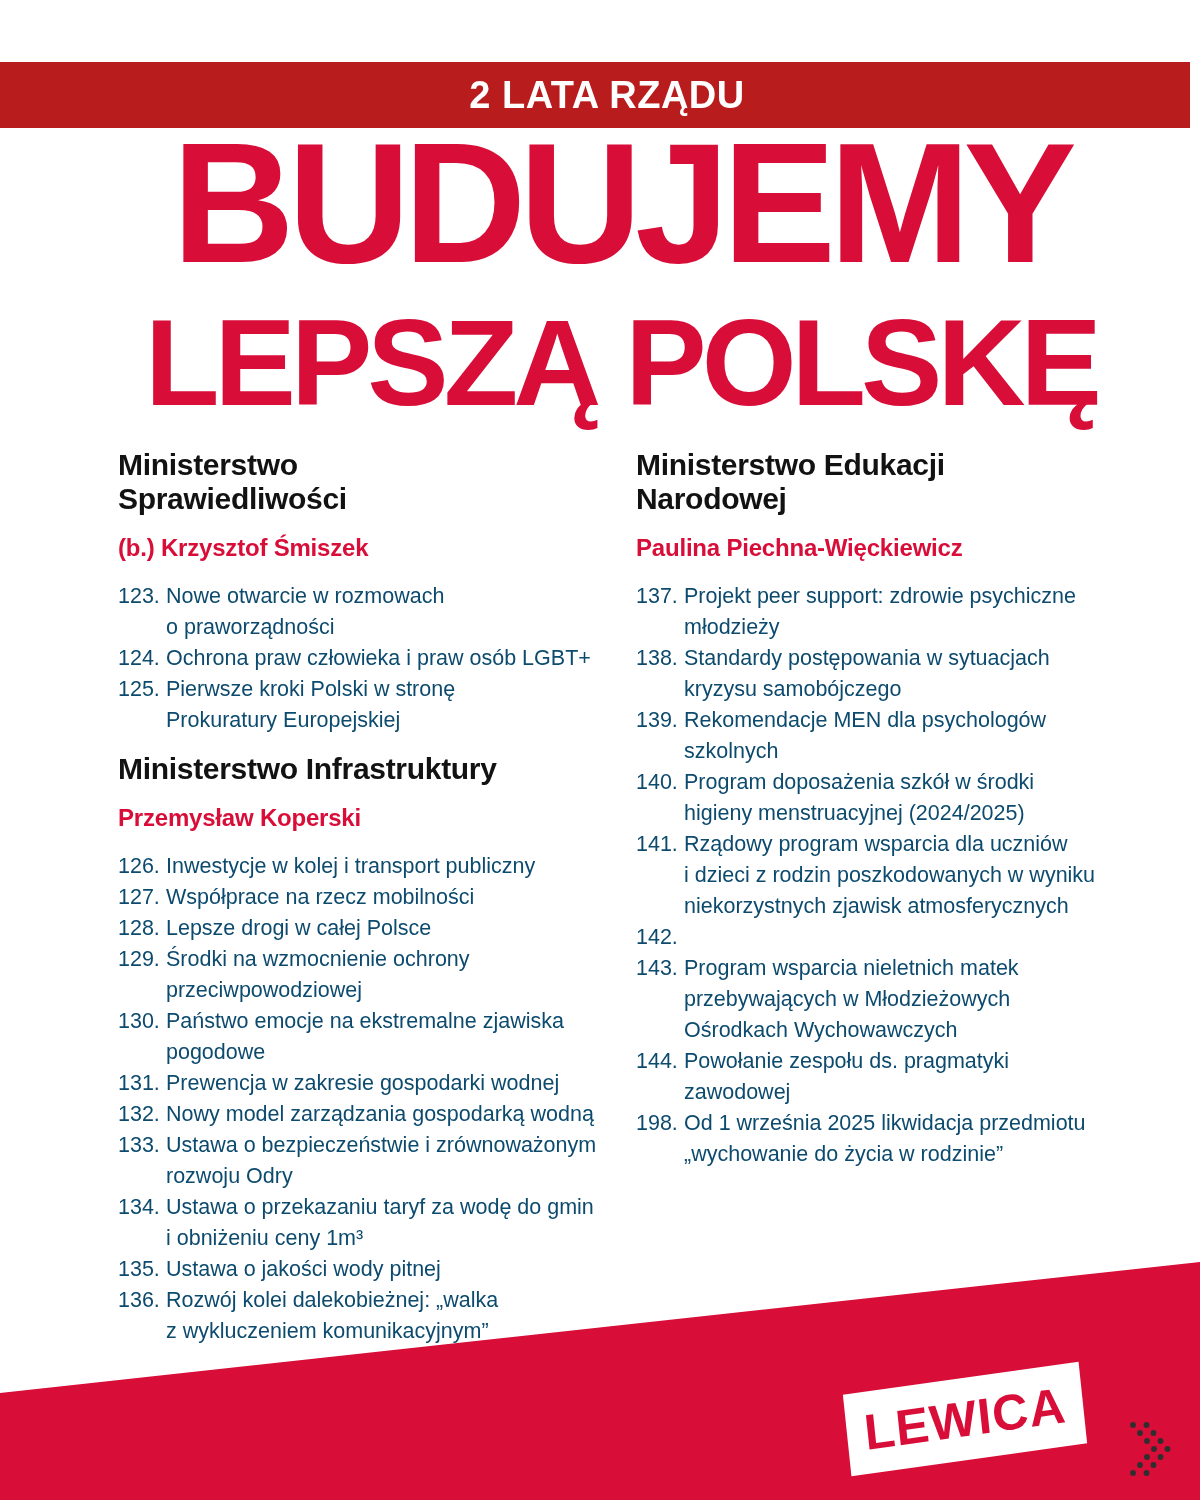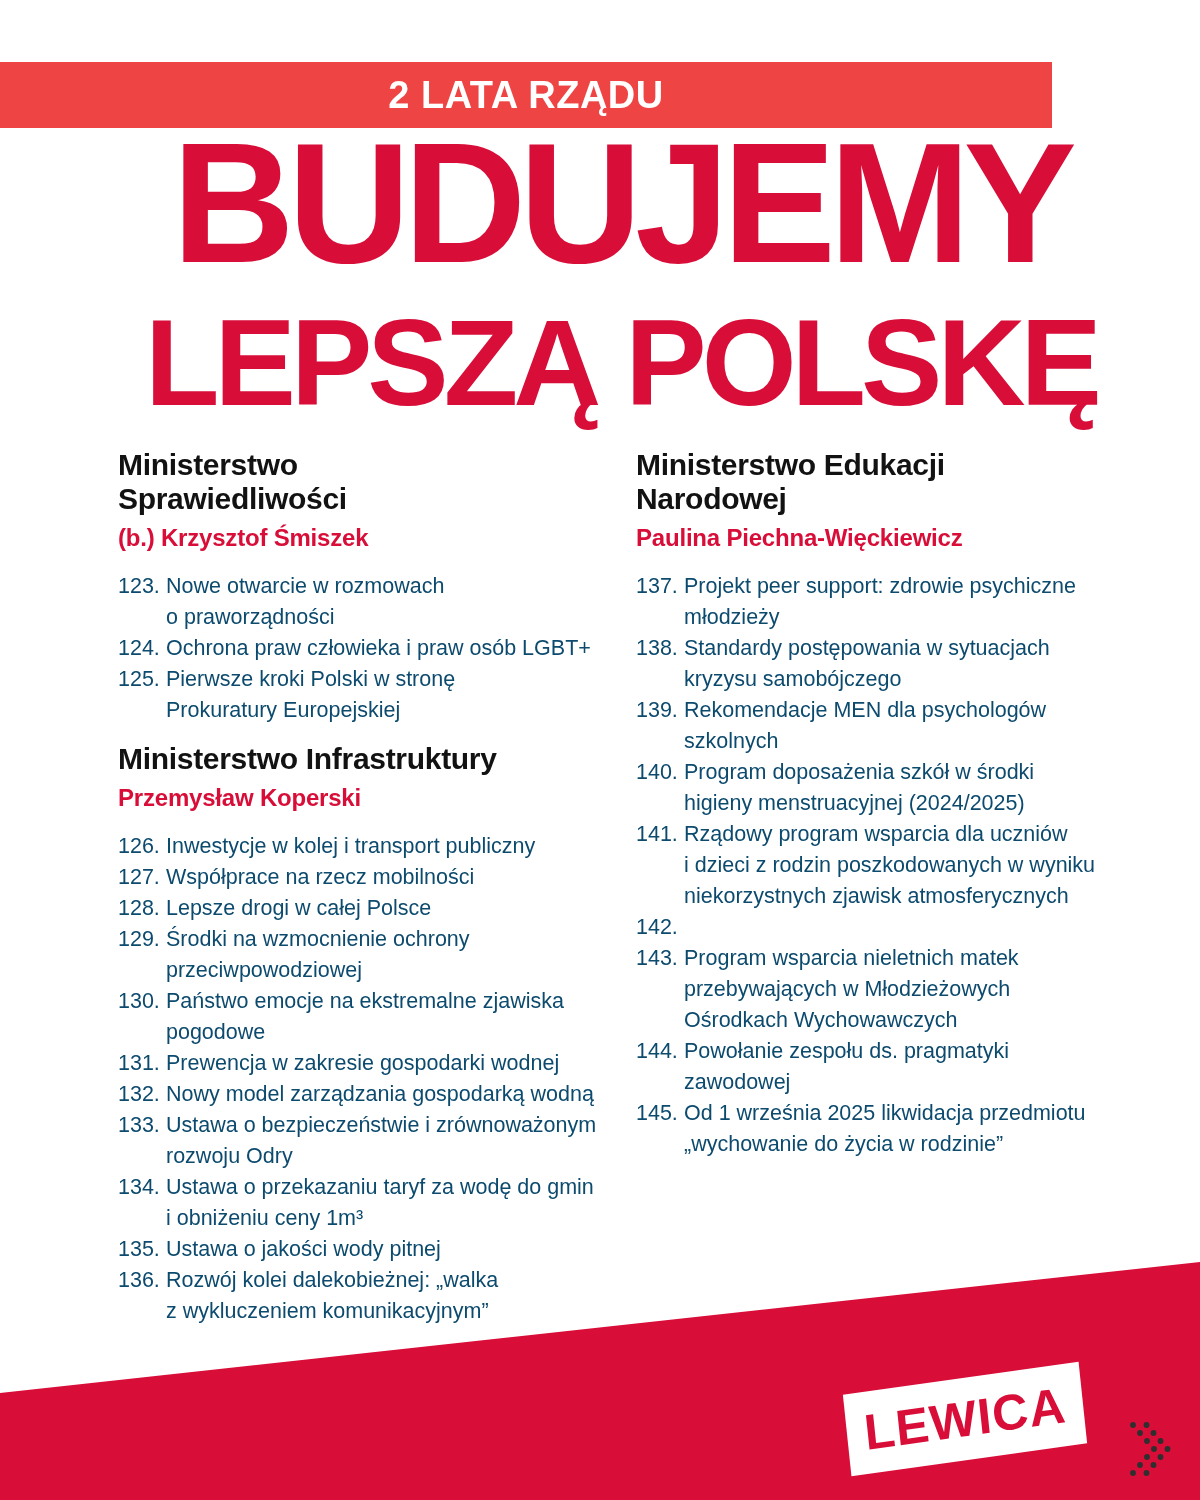--- a/index.html
+++ b/index.html
@@ -3,22 +3,22 @@
 <meta charset="utf-8">
 <style>
   html,body { margin:0; padding:0; }
   body {
     width:1200px; height:1500px; position:relative; overflow:hidden;
     background:#ffffff;
     font-family:"Liberation Sans", sans-serif;
     color:#1d1d1b;
   }
   .topbar {
-    position:absolute; top:62px; left:0; width:1052px; height:66px;
-    background:#ef4444; display:flex; align-items:center; justify-content:center;
+    position:absolute; top:62px; left:0; width:1166px; height:66px;
+    background:#b91c1c; display:flex; align-items:center; justify-content:center;padding-left:24px;
   }
   .topbar-text {
     color:#ffffff; font-weight:bold; font-size:38px; letter-spacing:0.5px;
   }
   .title {
     position:absolute; top:118px; left:0; width:1200px; text-align:center;
     color:#d80d38; font-weight:bold; line-height:1;margin-left:21px;
   }
   .title-line1 { font-size:170px; letter-spacing:-7px; }
   .title-line2 { font-size:122px; letter-spacing:-5px; margin-top:14px; }
@@ -26,21 +26,21 @@
   .columns {
     position:absolute; top:448px; left:118px; width:987px;
     display:grid; grid-template-columns:480px 1fr; column-gap:38px;
   }
   .section2 { margin-top:16px; }
   .ministry {
     margin:0; font-size:30px; font-weight:bold; color:#121212;
     line-height:34px; letter-spacing:-0.3px; white-space:pre-line;
   }
   .minister {
-    margin-top:8px; color:#d80d38; font-size:24px; font-weight:bold;
+    margin-top:18px; color:#d80d38; font-size:24px; font-weight:bold;
     letter-spacing:-0.2px;
   }
   ul.items {
     list-style:none; margin:19px 0 0 0; padding:0;
     font-size:21.5px; line-height:31px; color:#0c4a6e;
   }
   .item { display:flex; }
   .item .num { flex:0 0 48px; }
   .item .text { flex:1; white-space:pre-line; }
 
@@ -193,21 +193,21 @@
             <span class="text">Program wsparcia nieletnich matek
 przebywających w Młodzieżowych
 Ośrodkach Wychowawczych</span>
           </li>
         <li class="item">
             <span class="num">144.</span>
             <span class="text">Powołanie zespołu ds. pragmatyki
 zawodowej</span>
           </li>
         <li class="item">
-            <span class="num">145.</span>
+            <span class="num">198.</span>
             <span class="text">Od 1 września 2025 likwidacja przedmiotu
 „wychowanie do życia w rodzinie”</span>
           </li>
       </ul>
     </section>
   </div>
 
 </div>
 
 <div class="footer-band"></div>

